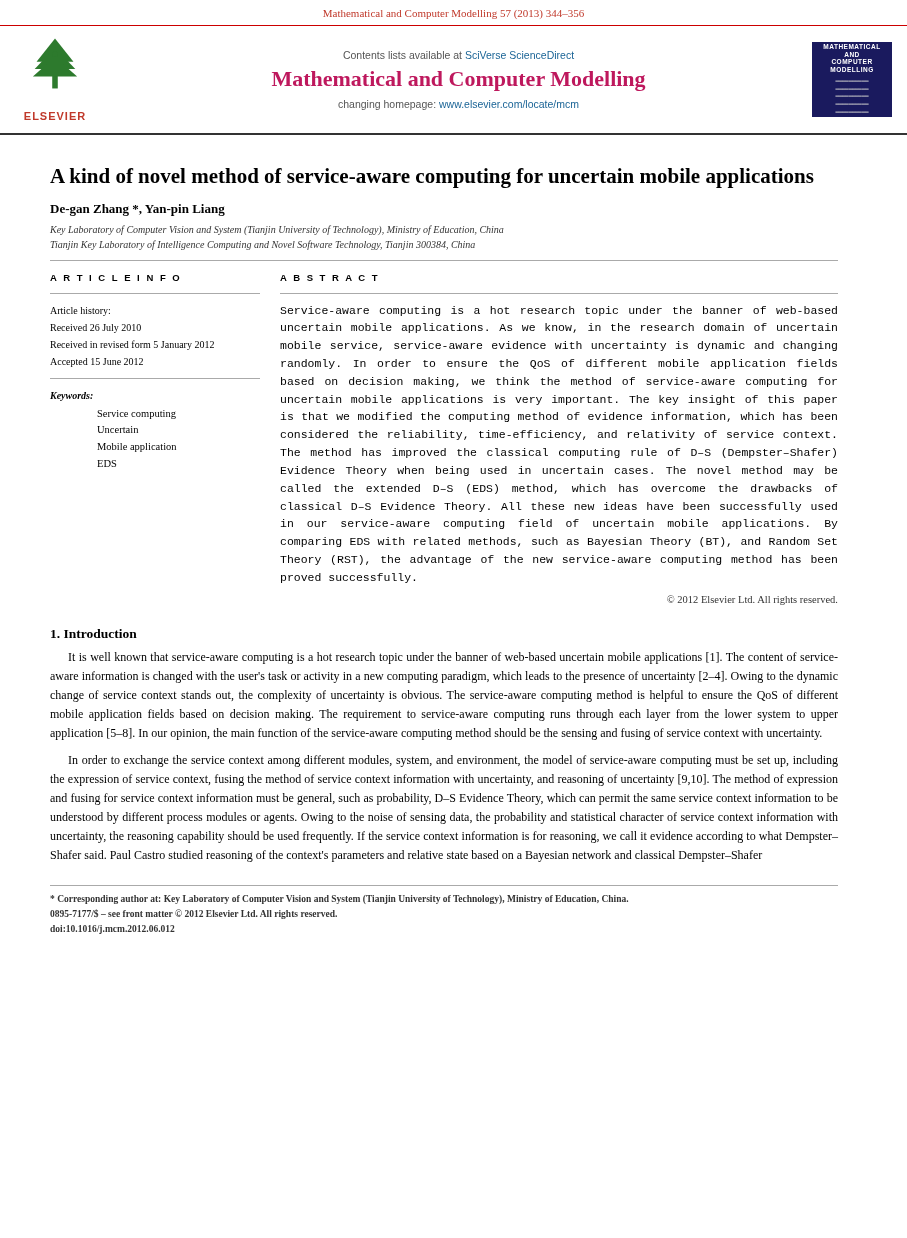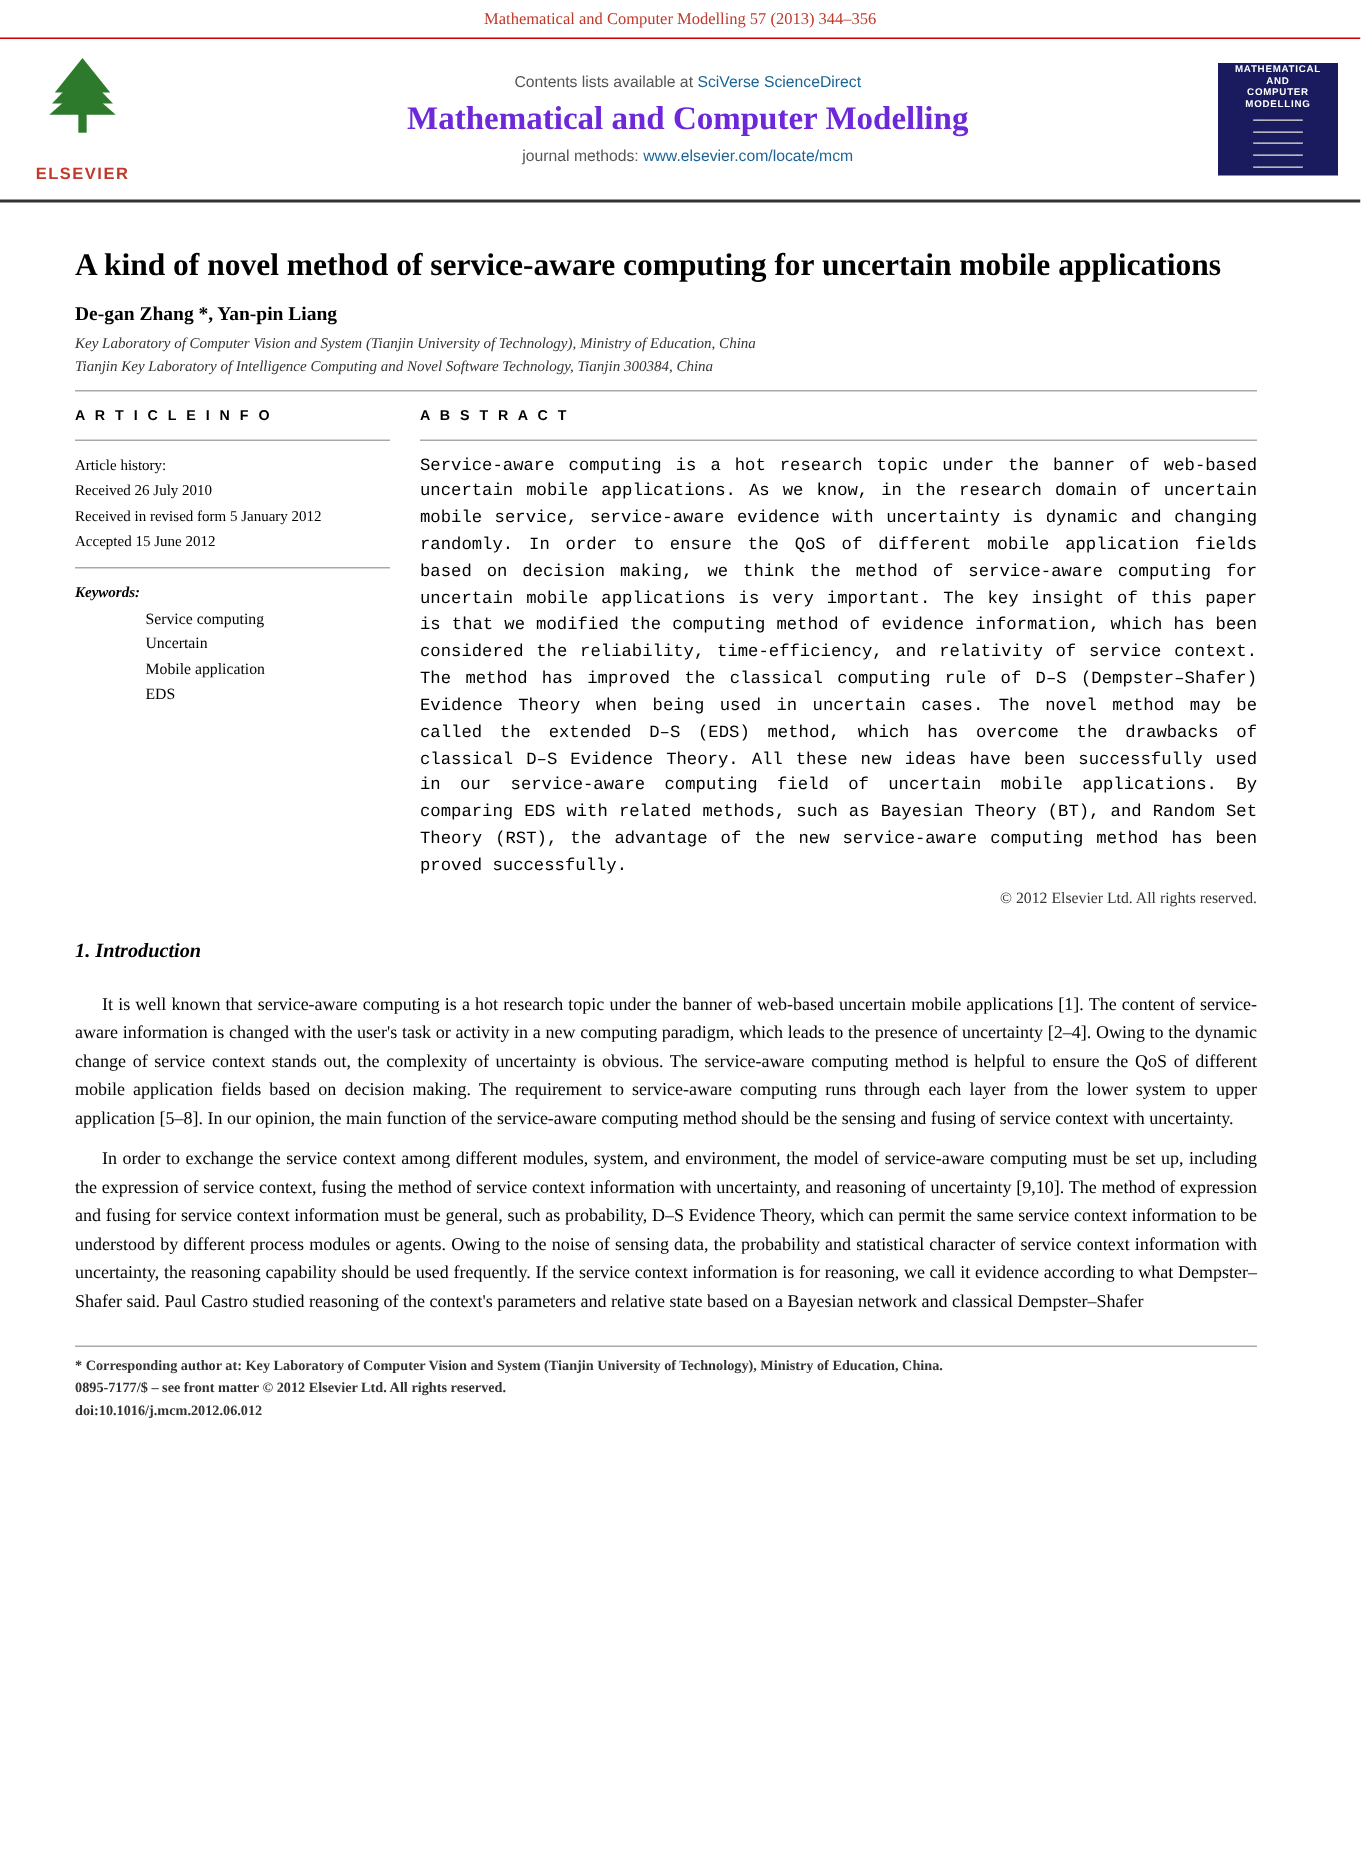--- a/index.html
+++ b/index.html
@@ -59,21 +59,21 @@
       margin-bottom: 4px;
       font-family: Arial, sans-serif;
     }
     .contents-line a {
       color: #1a6496;
       text-decoration: none;
     }
     .journal-title {
       font-size: 22px;
       font-weight: bold;
-      color: #6d28d9;
+      color: #be185d;
       font-family: "Times New Roman", serif;
       text-align: center;
       line-height: 1.2;
     }
     .journal-homepage {
       font-size: 10.5px;
       color: #555;
       margin-top: 4px;
       font-family: Arial, sans-serif;
     }
@@ -191,22 +191,21 @@
     .copyright-line {
       font-size: 10.5px;
       text-align: right;
       margin-top: 6px;
       color: #333;
     }
     .section-title {
       font-size: 13.5px;
       font-weight: bold;
       margin-top: 18px;
-      margin-bottom: 16px;
-      font-style: italic;
+      margin-bottom: 4px;
     }
     .body-text {
       font-size: 12px;
       line-height: 1.58;
       text-align: justify;
     }
     .body-text p {
       margin-bottom: 8px;
       text-indent: 1.5em;
     }
@@ -247,21 +246,21 @@
     <div class="elsevier-text">ELSEVIER</div>
   </div>
 
   <div class="header-center">
     <div class="contents-line">
       <span>Contents lists available at </span>
       <a href="#">SciVerse ScienceDirect</a>
     </div>
     <div class="journal-title">Mathematical and Computer Modelling</div>
     <div class="journal-homepage">
-      <span>journal methods: </span>
+      <span>changing homepage: </span>
       <a href="#">www.elsevier.com/locate/mcm</a>
     </div>
   </div>
 
   <div class="header-right">
     <div class="journal-badge">
       <div class="badge-title">MATHEMATICAL<br>AND<br>COMPUTER<br>MODELLING</div>
       <div class="badge-lines">
         ━━━━━━━━━━<br>
         ━━━━━━━━━━<br>

